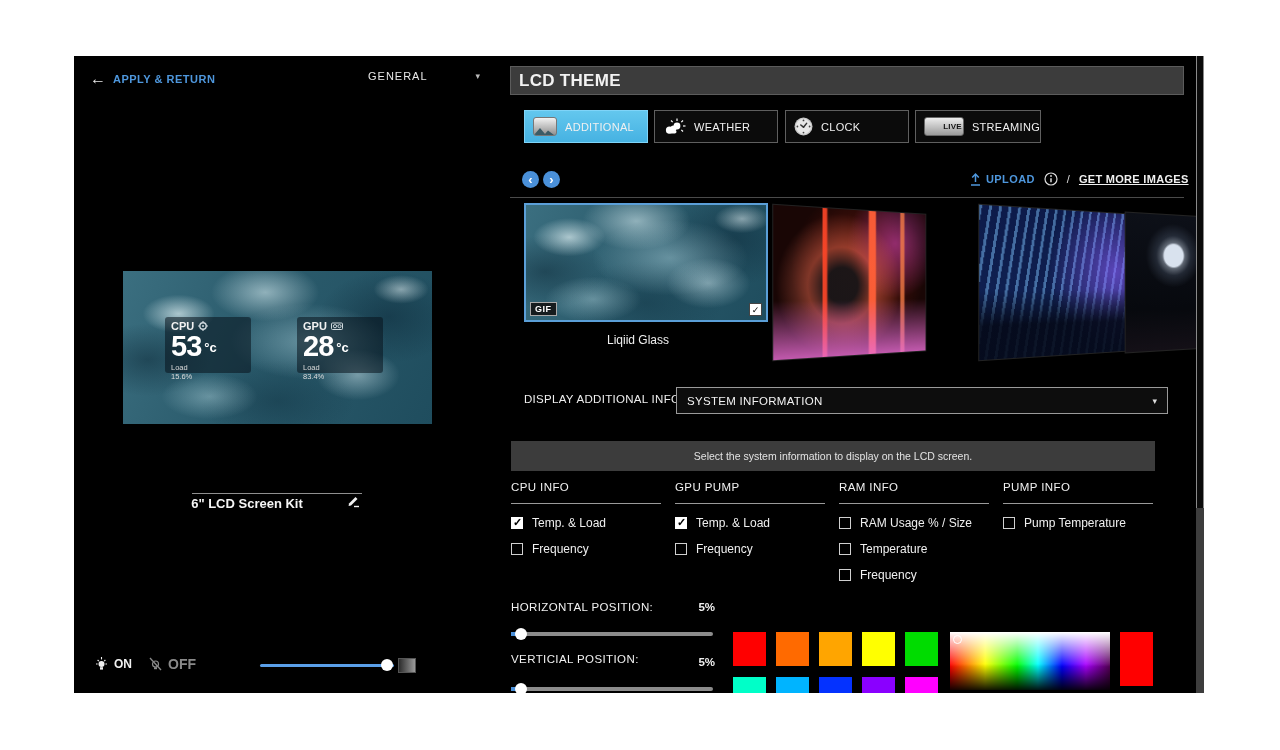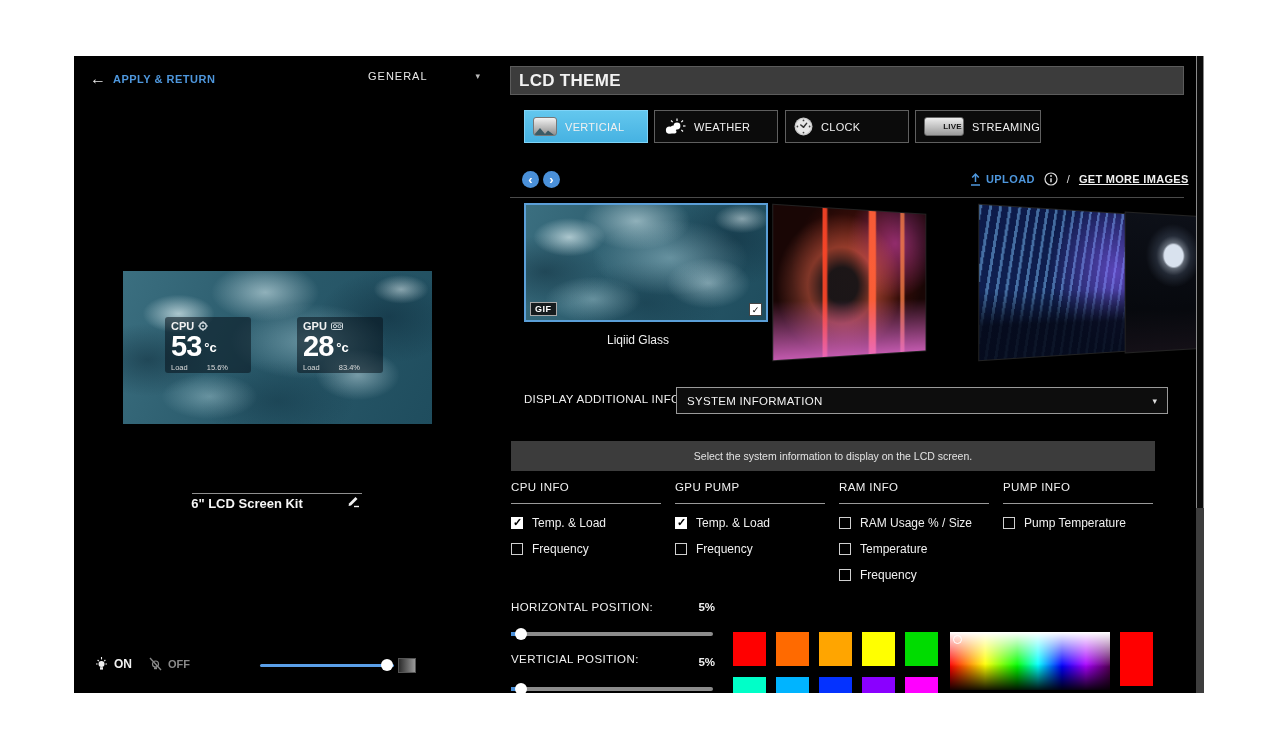--- a/index.html
+++ b/index.html
@@ -34,29 +34,29 @@
   .profile .lbl{font-size:11px;letter-spacing:1px;color:#e8e8e8;}
   .profile .caret{font-size:9px;color:#bbb;}
 
   .preview{left:49px;top:215px;width:309px;height:153px;}
   .statbox{position:absolute;top:46px;width:86px;height:56px;background:rgba(8,18,28,.55);
            border-radius:3px;padding:3px 23px 2px 6px;box-sizing:border-box;}
   .statbox .hd{display:flex;align-items:center;gap:4px;font-size:11px;font-weight:bold;color:#f2f2f2;}
   .statbox .tmp{display:flex;align-items:flex-start;line-height:28px;}
   .statbox .tval{font-size:29px;font-weight:bold;color:#fff;letter-spacing:-1px;}
   .statbox .tunit{font-size:13px;font-weight:bold;color:#fff;margin:2px 0 0 3px;}
-  .statbox .ld{display:flex;justify-content:space-between;font-size:7.5px;color:#dcdcdc;margin-top:1px;}
+  .statbox .ld{display:flex;justify-content:center;font-size:7.5px;color:#dcdcdc;margin-top:1px;flex-direction:column;}
   .devline{left:118px;top:437px;width:170px;}
   .devname{left:98px;top:440px;width:150px;text-align:center;font-size:13px;font-weight:bold;color:#f5f5f5;}
   .editpen{left:272px;top:438px;width:14px;height:14px;cursor:pointer;}
 
   .lamp-on{left:20px;top:600px;display:flex;align-items:center;gap:5px;cursor:pointer;}
   .lamp-on .t{font-size:12px;font-weight:bold;color:#f0f0f0;}
   .lamp-off{left:74px;top:600px;display:flex;align-items:center;gap:5px;cursor:pointer;}
-  .lamp-off .t{font-size:11px;font-weight:bold;color:#8a8a8a;}
+  .lamp-off .t{font-size:14px;font-weight:bold;color:#8a8a8a;}
   .bright-track{left:186px;top:608px;width:134px;height:3px;background:#5a9fe8;border-radius:2px;cursor:pointer;}
   .bright-thumb{left:307px;top:603px;width:12px;height:12px;border-radius:50%;background:#fff;cursor:pointer;}
   .bright-box{left:324px;top:602px;width:16px;height:13px;background:linear-gradient(90deg,#2c2c2c,#9a9a9a);border:1px solid #555;}
 
   
   .themebar{left:436px;top:10px;width:674px;height:29px;background:#3c3c3c;border:1px solid #5c5c5c;box-sizing:border-box;display:flex;align-items:center;}
   .themebar .t{font-size:17px;font-weight:bold;letter-spacing:.3px;color:#f2f2f2;padding-left:8px;}
 
   .tab{top:54px;height:33px;width:124px;box-sizing:border-box;display:flex;align-items:center;gap:8px;padding-left:8px;cursor:pointer;
        background:#0b0b0b;border:1px solid #5f5f5f;color:#f0f0f0;}
@@ -237,21 +237,21 @@
     <div class="abs themebar">
       <span class="t">LCD THEME</span>
     </div>
 
     <div class="abs tab sel" style="left:450px;">
       <span class="picicon">
         <svg width="20" height="10" viewBox="0 0 20 10">
           <path d="M0 10 L6 3 L11 9 L14 5.5 L20 10 Z" fill="#3b5b66"></path>
         </svg>
       </span>
-      <span class="lbl">VERTICIAL</span>
+      <span class="lbl">ADDITIONAL</span>
     </div>
     <div class="abs tab" style="left:580px;">
       <svg width="23" height="18" viewBox="0 0 23 18">
         <g stroke="#fff" stroke-width="1.2">
           <line x1="14" y1="0.5" x2="14" y2="3"></line>
             <line x1="20" y1="2.5" x2="18.3" y2="4.2"></line>
           <line x1="22.5" y1="8" x2="20" y2="8"></line>
             <line x1="20" y1="13.5" x2="18.3" y2="11.8"></line>
           <line x1="8" y1="2.5" x2="9.7" y2="4.2"></line>
         </g>

